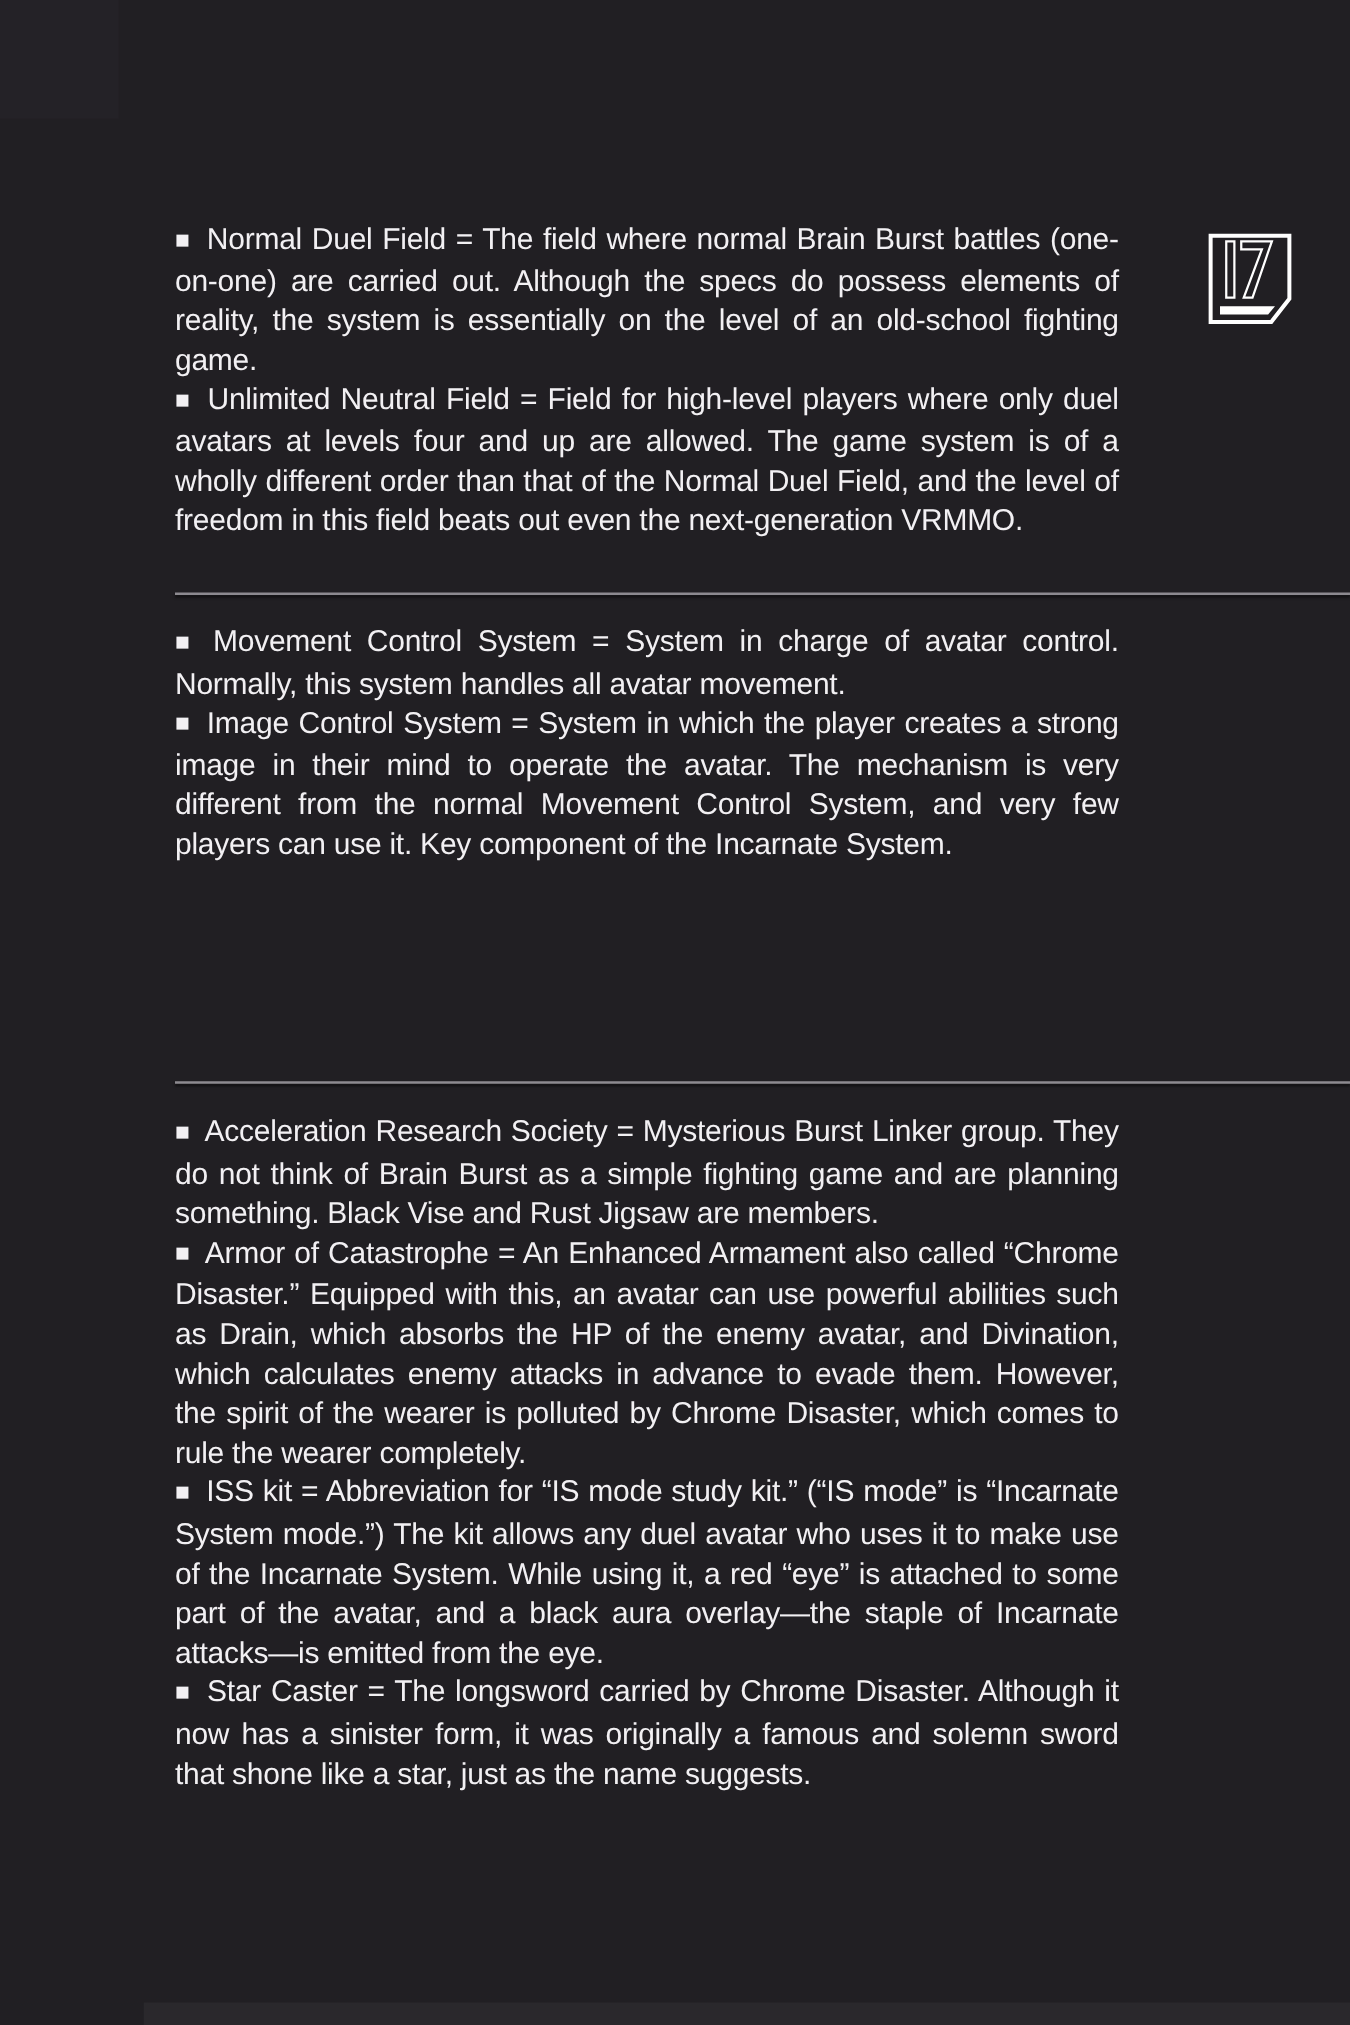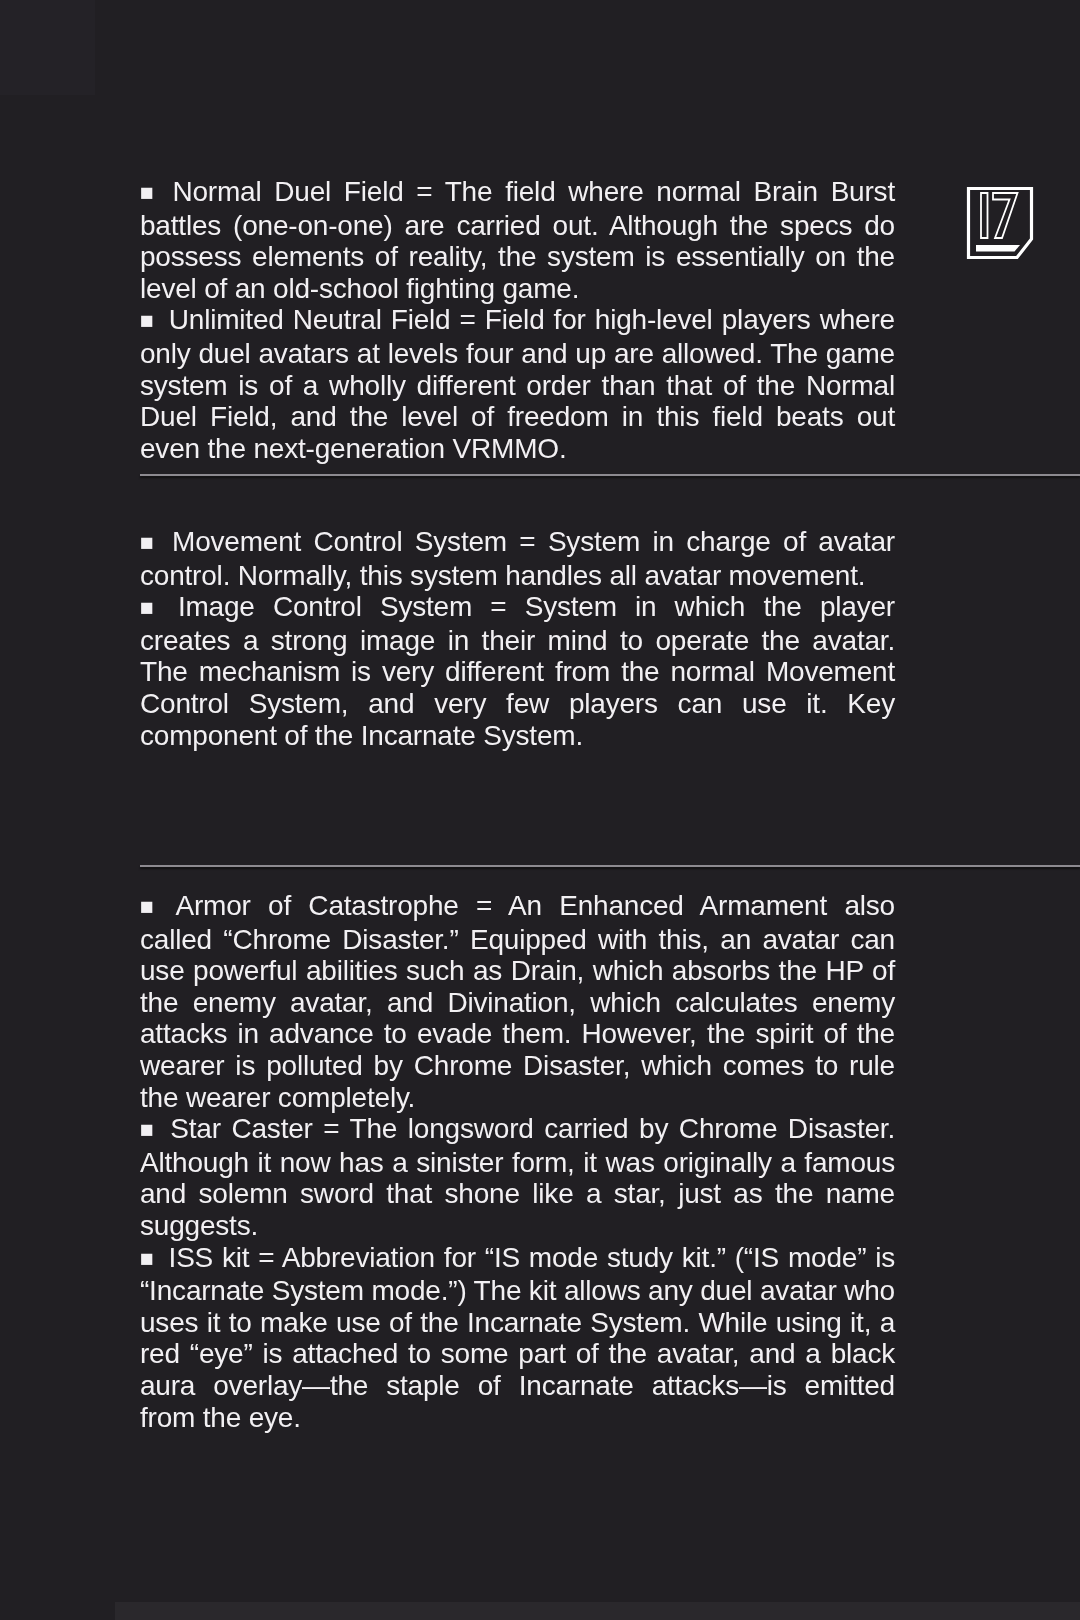--- a/index.html
+++ b/index.html
@@ -26,36 +26,36 @@
     left: 115px; right: 0; bottom: 0;
     height: 18px;
     background: #2a282c;
   }
 
   .section {
     position: absolute;
     left: 140px;
     width: 755px;
     color: #f2f0f3;
-    font-size: 28px;
+    font-size: 24px;
     line-height: 31.6px;
     letter-spacing: -0.2px;
   }
   .section p {
     margin: 0;
     text-align: justify;
   }
   .bullet {
     display: inline-block;
     transform: translateY(-1px);
     font-size: 0.82em;
     margin-right: 6px;
   }
   #section-1 { top: 176px; }
-  #section-2 { top: 498px; margin-top: 28px; }
+  #section-2 { top: 498px; }
   #section-3 { top: 890px; }
 
   .rule {
     position: absolute;
     left: 140px;
     right: 0;
     height: 2px;
     background: #8d8a90;
     box-shadow: 0 2px 2px rgba(0,0,0,0.55);
   }
@@ -96,16 +96,17 @@
 <div class="rule" id="rule-1"></div>
 
 <section class="section" id="section-2">
   <p><span class="bullet">■</span> <span>Movement Control System = System in charge of avatar control. Normally, this system handles all avatar movement.</span></p>
   <p><span class="bullet">■</span> <span>Image Control System = System in which the player creates a strong image in their mind to operate the avatar. The mechanism is very different from the normal Movement Control System, and very few players can use it. Key component of the Incarnate System.</span></p>
 </section>
 
 <div class="rule" id="rule-2"></div>
 
 <section class="section" id="section-3">
+  <p><span class="bullet">■</span> <span>Acceleration Research Society = Mysterious Burst Linker group. They do not think of Brain Burst as a simple fighting game and are planning something. Black Vise and Rust Jigsaw are members.</span></p>
   <p><span class="bullet">■</span> <span>Armor of Catastrophe = An Enhanced Armament also called “Chrome Disaster.” Equipped with this, an avatar can use powerful abilities such as Drain, which absorbs the HP of the enemy avatar, and Divination, which calculates enemy attacks in advance to evade them. However, the spirit of the wearer is polluted by Chrome Disaster, which comes to rule the wearer completely.</span></p>
+  <p><span class="bullet">■</span> <span>ISS kit = Abbreviation for “IS mode study kit.” (“IS mode” is “Incarnate System mode.”) The kit allows any duel avatar who uses it to make use of the Incarnate System. While using it, a red “eye” is attached to some part of the avatar, and a black aura overlay—the staple of Incarnate attacks—is emitted from the eye.</span></p>
   <p><span class="bullet">■</span> <span>Star Caster = The longsword carried by Chrome Disaster. Although it now has a sinister form, it was originally a famous and solemn sword that shone like a star, just as the name suggests.</span></p>
-  <p><span class="bullet">■</span> <span>ISS kit = Abbreviation for “IS mode study kit.” (“IS mode” is “Incarnate System mode.”) The kit allows any duel avatar who uses it to make use of the Incarnate System. While using it, a red “eye” is attached to some part of the avatar, and a black aura overlay—the staple of Incarnate attacks—is emitted from the eye.</span></p>
 </section>
 
 </body></html>

